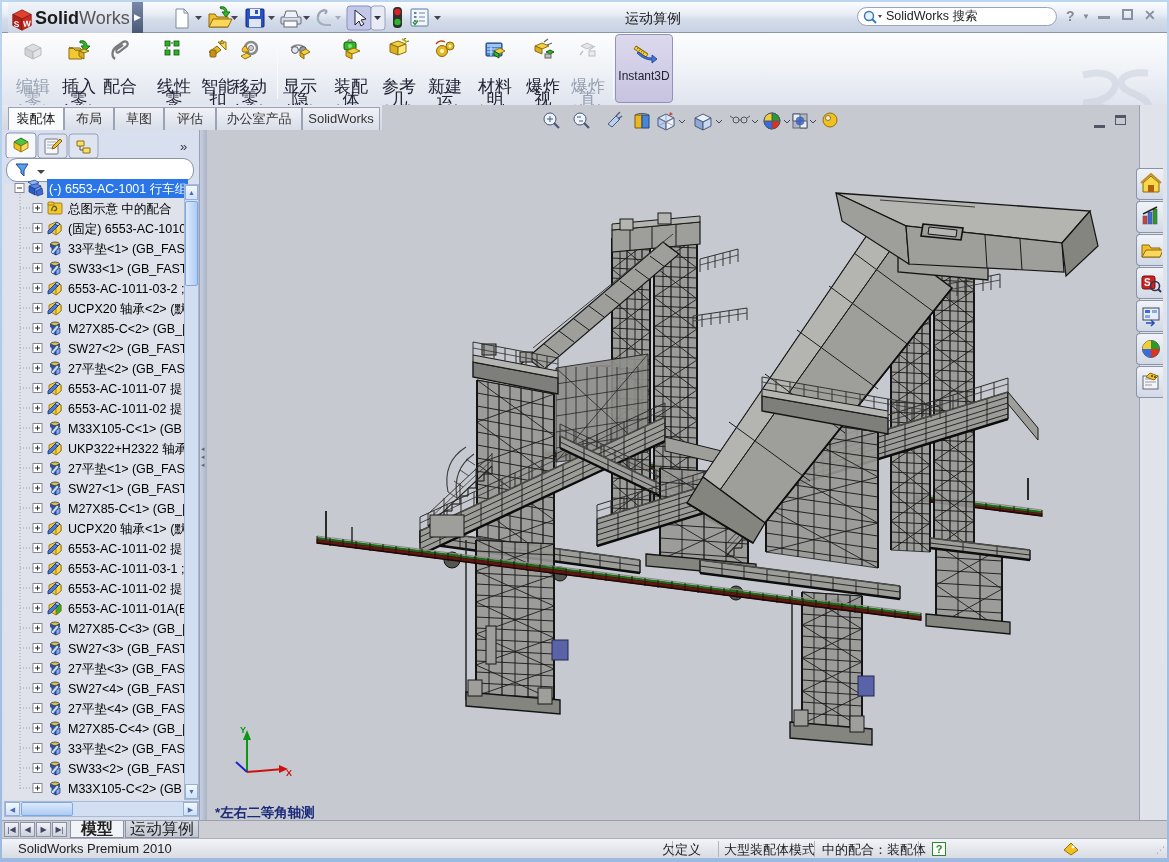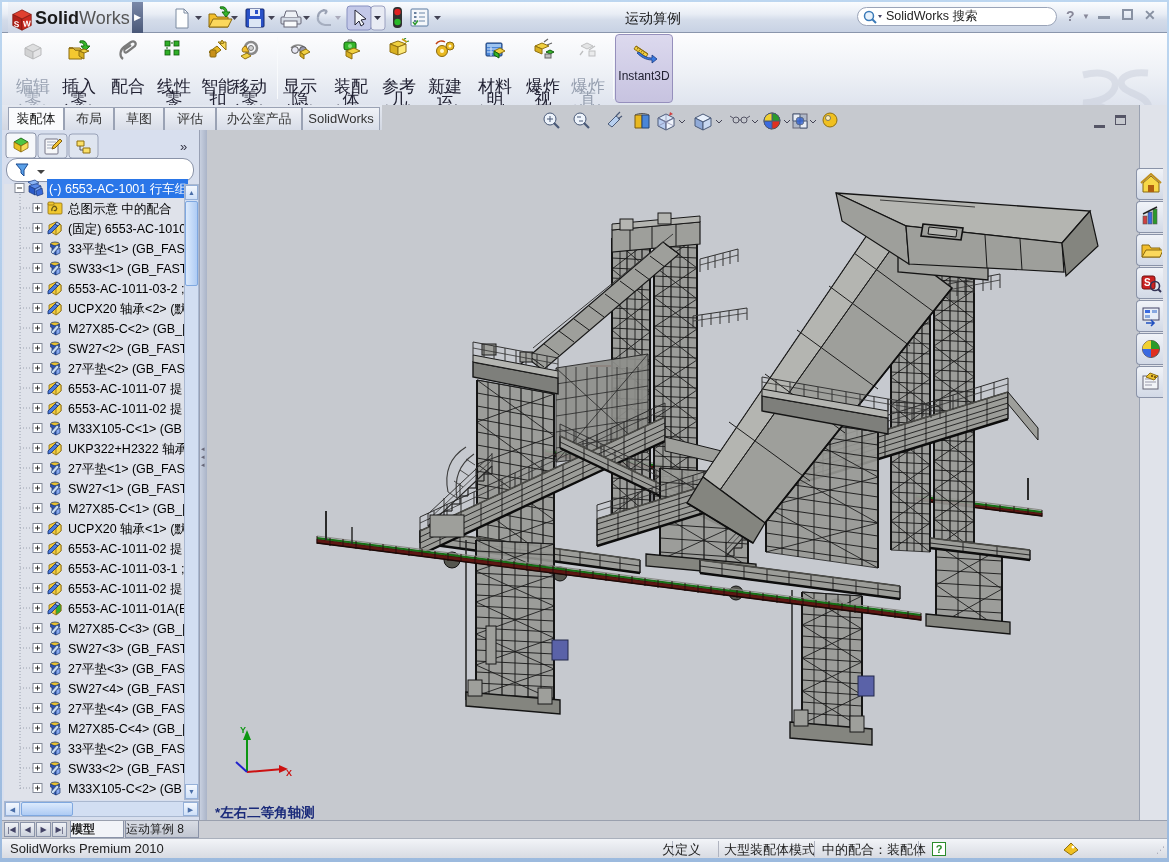--- a/index.html
+++ b/index.html
@@ -28,21 +28,21 @@
 .ctab{position:absolute;top:2px;height:23px;background:linear-gradient(180deg,#f0f2f7,#d8dde8);border:1px solid #9aa2b4;border-bottom:none;font-size:13px;color:#333;text-align:center;line-height:21px}
 .ctab.act{background:#fafbfd;color:#111;z-index:2}
 
 #lpanel{position:absolute;left:2px;top:130px;width:198px;height:690px;background:#d8dfee;border-right:1px solid #98a0b4}
 #treebg{position:absolute;left:2px;top:54px;width:181px;height:616px;background:#dfe2ea}
 
 #viewport{position:absolute;left:207px;top:105px;width:932px;height:715px;background:#c6c9cf}
 #splitter{position:absolute;left:200px;top:130px;width:7px;height:690px;background:linear-gradient(90deg,#c8d0e0,#aab4c8)}
 
 #mtabs{position:absolute;left:2px;top:820px;right:2px;height:18px;background:#ccced4;border-top:1px solid #9aa0ae}
-.mtab{position:absolute;top:0;height:17px;border:1px solid #8a93a8;border-top:none;font-size:12px;line-height:16px;color:#222;background:linear-gradient(180deg,#d8dce4,#c2c7d2)}
+.mtab{position:absolute;top:0;height:17px;border:1px solid #8a93a8;border-top:none;font-size:16px;text-align:center;line-height:16px;color:#222;background:linear-gradient(180deg,#d8dce4,#c2c7d2)}
 .mtab.act{background:#f2f4f8;font-weight:bold}
 .navb{position:absolute;top:1px;width:15px;height:15px;background:linear-gradient(180deg,#f0f2f6,#ccd2dc);border:1px solid #8a93a8;font-size:8px;color:#446;text-align:center;line-height:14px}
 
 #status{position:absolute;left:2px;top:838px;right:2px;height:20px;background:linear-gradient(180deg,#f2f4f8,#d8dbe2);border-top:1px solid #aab0bc;font-size:13px;color:#222}
 .ssep{position:absolute;top:2px;width:1px;height:16px;background:#b0b4c0}
 
 #tpstrip{position:absolute;left:1139px;top:105px;width:28px;height:715px;background:#e0e3ea;border-left:1px solid #9aa2b2}
 .tptab{position:absolute;right:6px;width:27px;height:32px;background:linear-gradient(180deg,#f0f3f8,#d2d9e6);border:1px solid #8a93a8;border-right:none;border-radius:4px 0 0 4px;padding:4px 0 0 3px}
 </style></head><body>
 <div id="frame"></div>
@@ -114,21 +114,21 @@
           <path d="M21,10 L21,17 L13,21 L13,14 Z" fill="#d8d8d8" stroke="#888"></path>
         </g>
       </svg><div class="rlab dis">编辑零<br>部件</div></div>
     <div class="rbtn" style="left:53px"><svg width="26" height="26" viewBox="0 0 26 26" style="margin-top:3px">
         <path d="M3,10 L3,21 L16,21 L16,12 L9,12 L7,10 Z" fill="#f4c830" stroke="#8a6a10"></path>
         <path d="M3,10 L14,10 L16,12 L9,12 L7,10Z" fill="#fbe068" stroke="#8a6a10"></path>
         <path d="M14,3 C18,2 21,4 21,8 L24,8 L19,13 L15,8 L18,8 C18,6 16,4 14,5 Z" fill="#35b52a" stroke="#156a10"></path>
         <path d="M13,13 L18,11 L23,13 L18,15 Z" fill="#f0d040" stroke="#907010"></path>
         <path d="M13,13 L13,18 L18,21 L18,15 Z" fill="#d8b020" stroke="#907010"></path>
       </svg><div class="rlab">插入零<br>部件</div><div class="rarr">▾</div></div>
-    <div class="rbtn" style="left:102px"><svg width="26" height="26" viewBox="0 0 26 26" style="margin-top:3px">
+    <div class="rbtn" style="left:94px"><svg width="26" height="26" viewBox="0 0 26 26" style="margin-top:3px">
         <path d="M8,21 C4,18 5,12 9,9 L16,4 C19,2 22,5 20,8 L12,14 C10,16 8,13 10,11 L16,7" fill="none" stroke="#7a7a7a" stroke-width="2.2"></path>
       </svg><div class="rlab">配合</div></div>
     <div class="rbtn" style="left:148px"><svg width="26" height="26" viewBox="0 0 26 26" style="margin-top:3px">
         <g fill="#2fae27" stroke="#0e5a0a" stroke-width="0.8">
           <rect x="4" y="3" width="5" height="5"></rect>
           <rect x="13" y="3" width="5" height="5"></rect>
           <rect x="4" y="12" width="5" height="5"></rect>
           <rect x="13" y="12" width="5" height="5"></rect>
         </g>
         <g fill="none" stroke="#0e5a0a">
@@ -1590,21 +1590,21 @@
     </svg></div>
 <div id="mtabs">
  <div class="navb" style="left:2px">|◀</div>
     <div class="navb" style="left:18px">◀</div>
     <div class="navb" style="left:34px">▶</div>
     <div class="navb" style="left:50px">▶|</div>
  <div class="mtab act" style="left:68px;width:54px">模型</div>
  <div class="mtab" style="left:123px;width:74px">运动算例 8</div>
 </div>
 <div id="status">
- <div style="position:absolute;left:8px;top:2px">SolidWorks Premium 2010</div>
+ <div style="position:absolute;left:16px;top:2px">SolidWorks Premium 2010</div>
  <div class="ssep" style="left:670px"></div>
  <div style="position:absolute;left:660px;top:2px">欠定义</div>
  <div class="ssep" style="left:716px"></div>
  <div style="position:absolute;left:722px;top:2px">大型装配体模式</div>
  <div class="ssep" style="left:812px"></div>
  <div style="position:absolute;left:820px;top:2px">中的配合：装配体</div>
  <div class="ssep" style="left:916px"></div>
  <div style="position:absolute;left:930px;top:3px;width:14px;height:14px;background:#fff;border:1px solid #2a8a2a;color:#2a8a2a;font-size:11px;font-weight:bold;text-align:center;line-height:13px">?</div>
  <div style="position:absolute;left:1060px;top:3px"><svg width="18" height="14" viewBox="0 0 18 14">
         <path d="M2,8 L9,1 L16,8 L9,13 Z" fill="#f0c020" stroke="#907010"></path>

